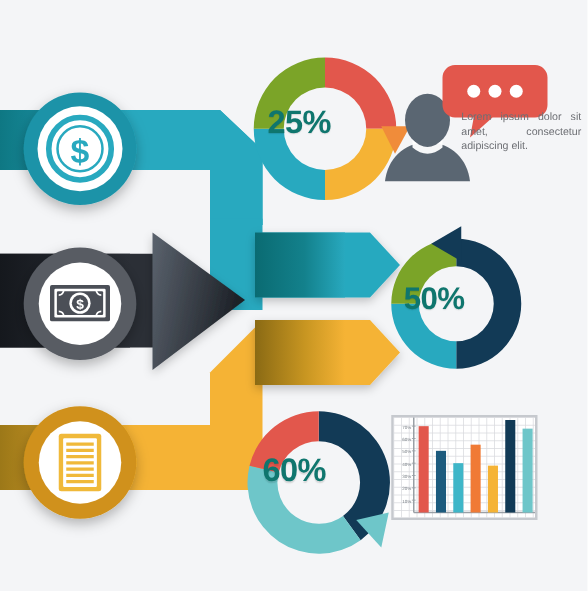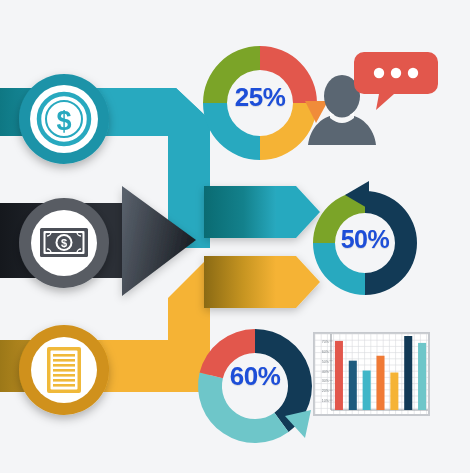--- a/index.html
+++ b/index.html
@@ -17,22 +17,21 @@
     background: #f4f5f7;
     overflow: hidden;
   }
   .layer { position: absolute; top: 0; left: 0; }
   svg { display: block; }
 
   .donut-label {
     position: absolute;
     font-family: "Liberation Sans", sans-serif;
     font-weight: bold;
-    color: #1d4ed8;
-    text-align: center;
+    color: #0f766e;
     letter-spacing: -0.5px;
     text-shadow: 0 1px 1px rgba(0,0,0,0.12);
   }
   #lbl25 { left: 214px; top: 82px; width: 92px; font-size: 26px; }
   #lbl50 { left: 323px; top: 225px; width: 84px; font-size: 25px; }
   #lbl60 { left: 210px; top: 361px; width: 90px; font-size: 26px; }
 
   #person-text {
     position: absolute;
     left: 369px;
@@ -213,20 +212,21 @@
       <path d="M342,114 c-20,0 -32,14 -34,31 l68,0 c-2,-17 -14,-31 -34,-31 Z" fill="#5a6672"></path>
       <path d="M330,112 q12,11 24,0 l0,6 q-12,10 -24,0 Z" fill="#ffffff" opacity="0.95"></path>
     </g>
     <g>
       <path d="M364,52 h64 a10,10 0 0 1 10,10 v22 a10,10 0 0 1 -10,10 h-34 l-18,16 l3,-16 h-15 a10,10 0 0 1 -10,-10 v-22 a10,10 0 0 1 10,-10 Z" fill="#e2574c"></path>
       <circle cx="379" cy="73" r="5.2" fill="#ffffff"></circle>
       <circle cx="396" cy="73" r="5.2" fill="#ffffff"></circle>
       <circle cx="413" cy="73" r="5.2" fill="#ffffff"></circle>
     </g>
   </svg>
+  <div id="person-text">Lorem ipsum dolor sit amet, consectetur adipiscing elit.</div>
 
   <svg class="layer" width="470" height="473">
 
     <rect x="313" y="332" width="117" height="84" fill="#c6c9ce"></rect>
     <rect x="315" y="334" width="113" height="80" fill="#ffffff"></rect>
 
     <g id="grid-group">
         <line x1="315" y1="334" x2="315" y2="414" stroke="#d8dadd" stroke-width="0.6"></line>
         <line x1="321.2" y1="334" x2="321.2" y2="414" stroke="#d8dadd" stroke-width="0.6"></line>
         <line x1="327.4" y1="334" x2="327.4" y2="414" stroke="#d8dadd" stroke-width="0.6"></line>

